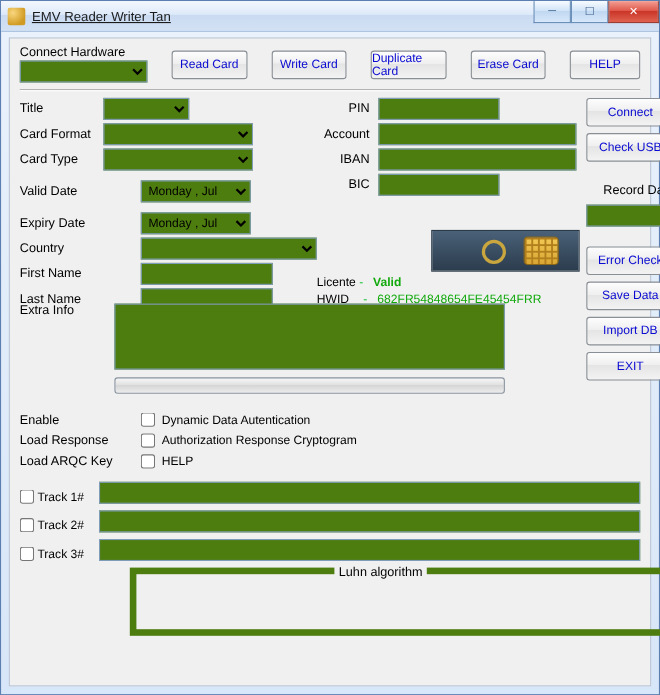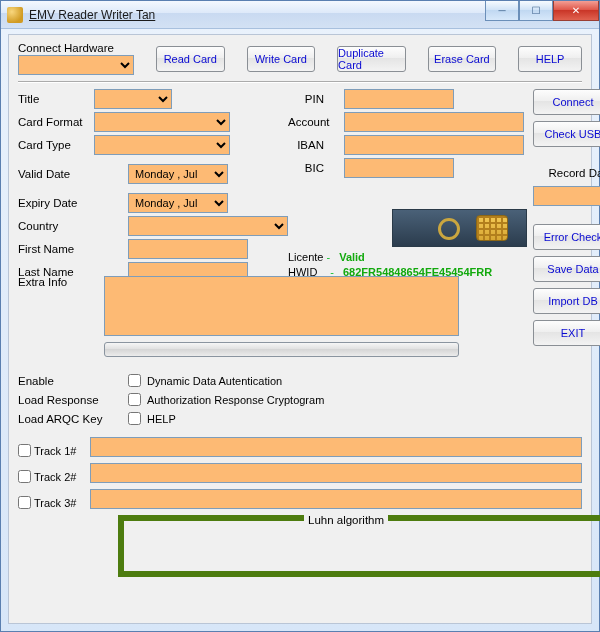--- a/index.html
+++ b/index.html
@@ -72,39 +72,39 @@
     display:flex; align-items:center; gap:22px;
     border-bottom:2px groove #fff;
     padding-bottom:6px;
   }
   .connectgrp { width:118px; }
   .grplbl { font-size:11.5px; font-weight:normal; color:#000; margin-bottom:1px; white-space:nowrap;}
   select, input[type=text], textarea {
     font-family: inherit;
     font-size:11px;
     border:1px solid #7f9db9;
-    background:#fdba74;
+    background:#4d7c0f;
     height:20px;
     padding:1px 2px;
   }
   select { height:20px; }
   textarea { resize:none; }
   .toprow .btn { width:86px; }
   .toprow .help { width:80px; margin-left:auto;}
   .mid {
     display:flex;
     margin-top:6px;
   }
   .leftcol { flex: 0 0 230px; }
   .centercol { flex: 0 0 245px; }
   .rightcol { flex:1; display:flex; flex-direction:column; align-items:flex-end; gap:6px; }
   .row { display:flex; align-items:center; margin-bottom:3px; }
   .lbl { width:76px; font-size:11.5px; color:#000; }
   .lblw { width:110px; font-size:11.5px; color:#000; }
-  .centercol .lbl { width:56px; text-align:right; padding-right:20px;}
+  .centercol .lbl { width:56px; text-align:right; padding-right:8px;}
   .sidebtn { width:80px; }
   .licval { color:#12a90d; font-weight:bold; margin-left:6px;}
   .dash { color:#0fbf2c; margin:0 3px; }
   .extrainfo { width:355px; height:60px; }
   .progress { width:355px; height:15px; border:1px solid #8a949f; border-radius:3px;
     background:linear-gradient(#f6f6f6,#e1e1e1 45%,#d4d4d4 46%,#ececec); margin-top:4px;}
   .chkrow { display:flex; align-items:flex-end; margin-bottom:6px; }
   .chk { width:13px; height:13px; margin-right:6px; }
   .tracks .chk { margin-right:3px;}
   .tracks input[type=text] { flex:1; }
@@ -233,21 +233,21 @@
         </div>
         <div class="row" style="margin-top:2px">
             <span>Licente</span>
           <span class="dash">-</span>
           <span class="licval">Valid</span>
           </div>
         <div class="row">
             <span>HWID</span>
           <span style="width:10px"></span>
             <span class="dash">-</span>
-          <span class="licval" style="font-weight:bold">682FR54848654FE45454FRR</span>
+          <span class="licval" style="font-weight:normal">682FR54848654FE45454FRR</span>
           </div>
       </div>
 
       <div class="rightcol">
         <div class="btn sidebtn">Connect</div>
         <div class="btn sidebtn">Check USB</div>
         <div style="height:8px"></div>
         <div class="grplbl" style="text-align:right">Record Date</div>
         <input type="text" style="width: 80px;" value="">
         <div style="height:6px"></div>

